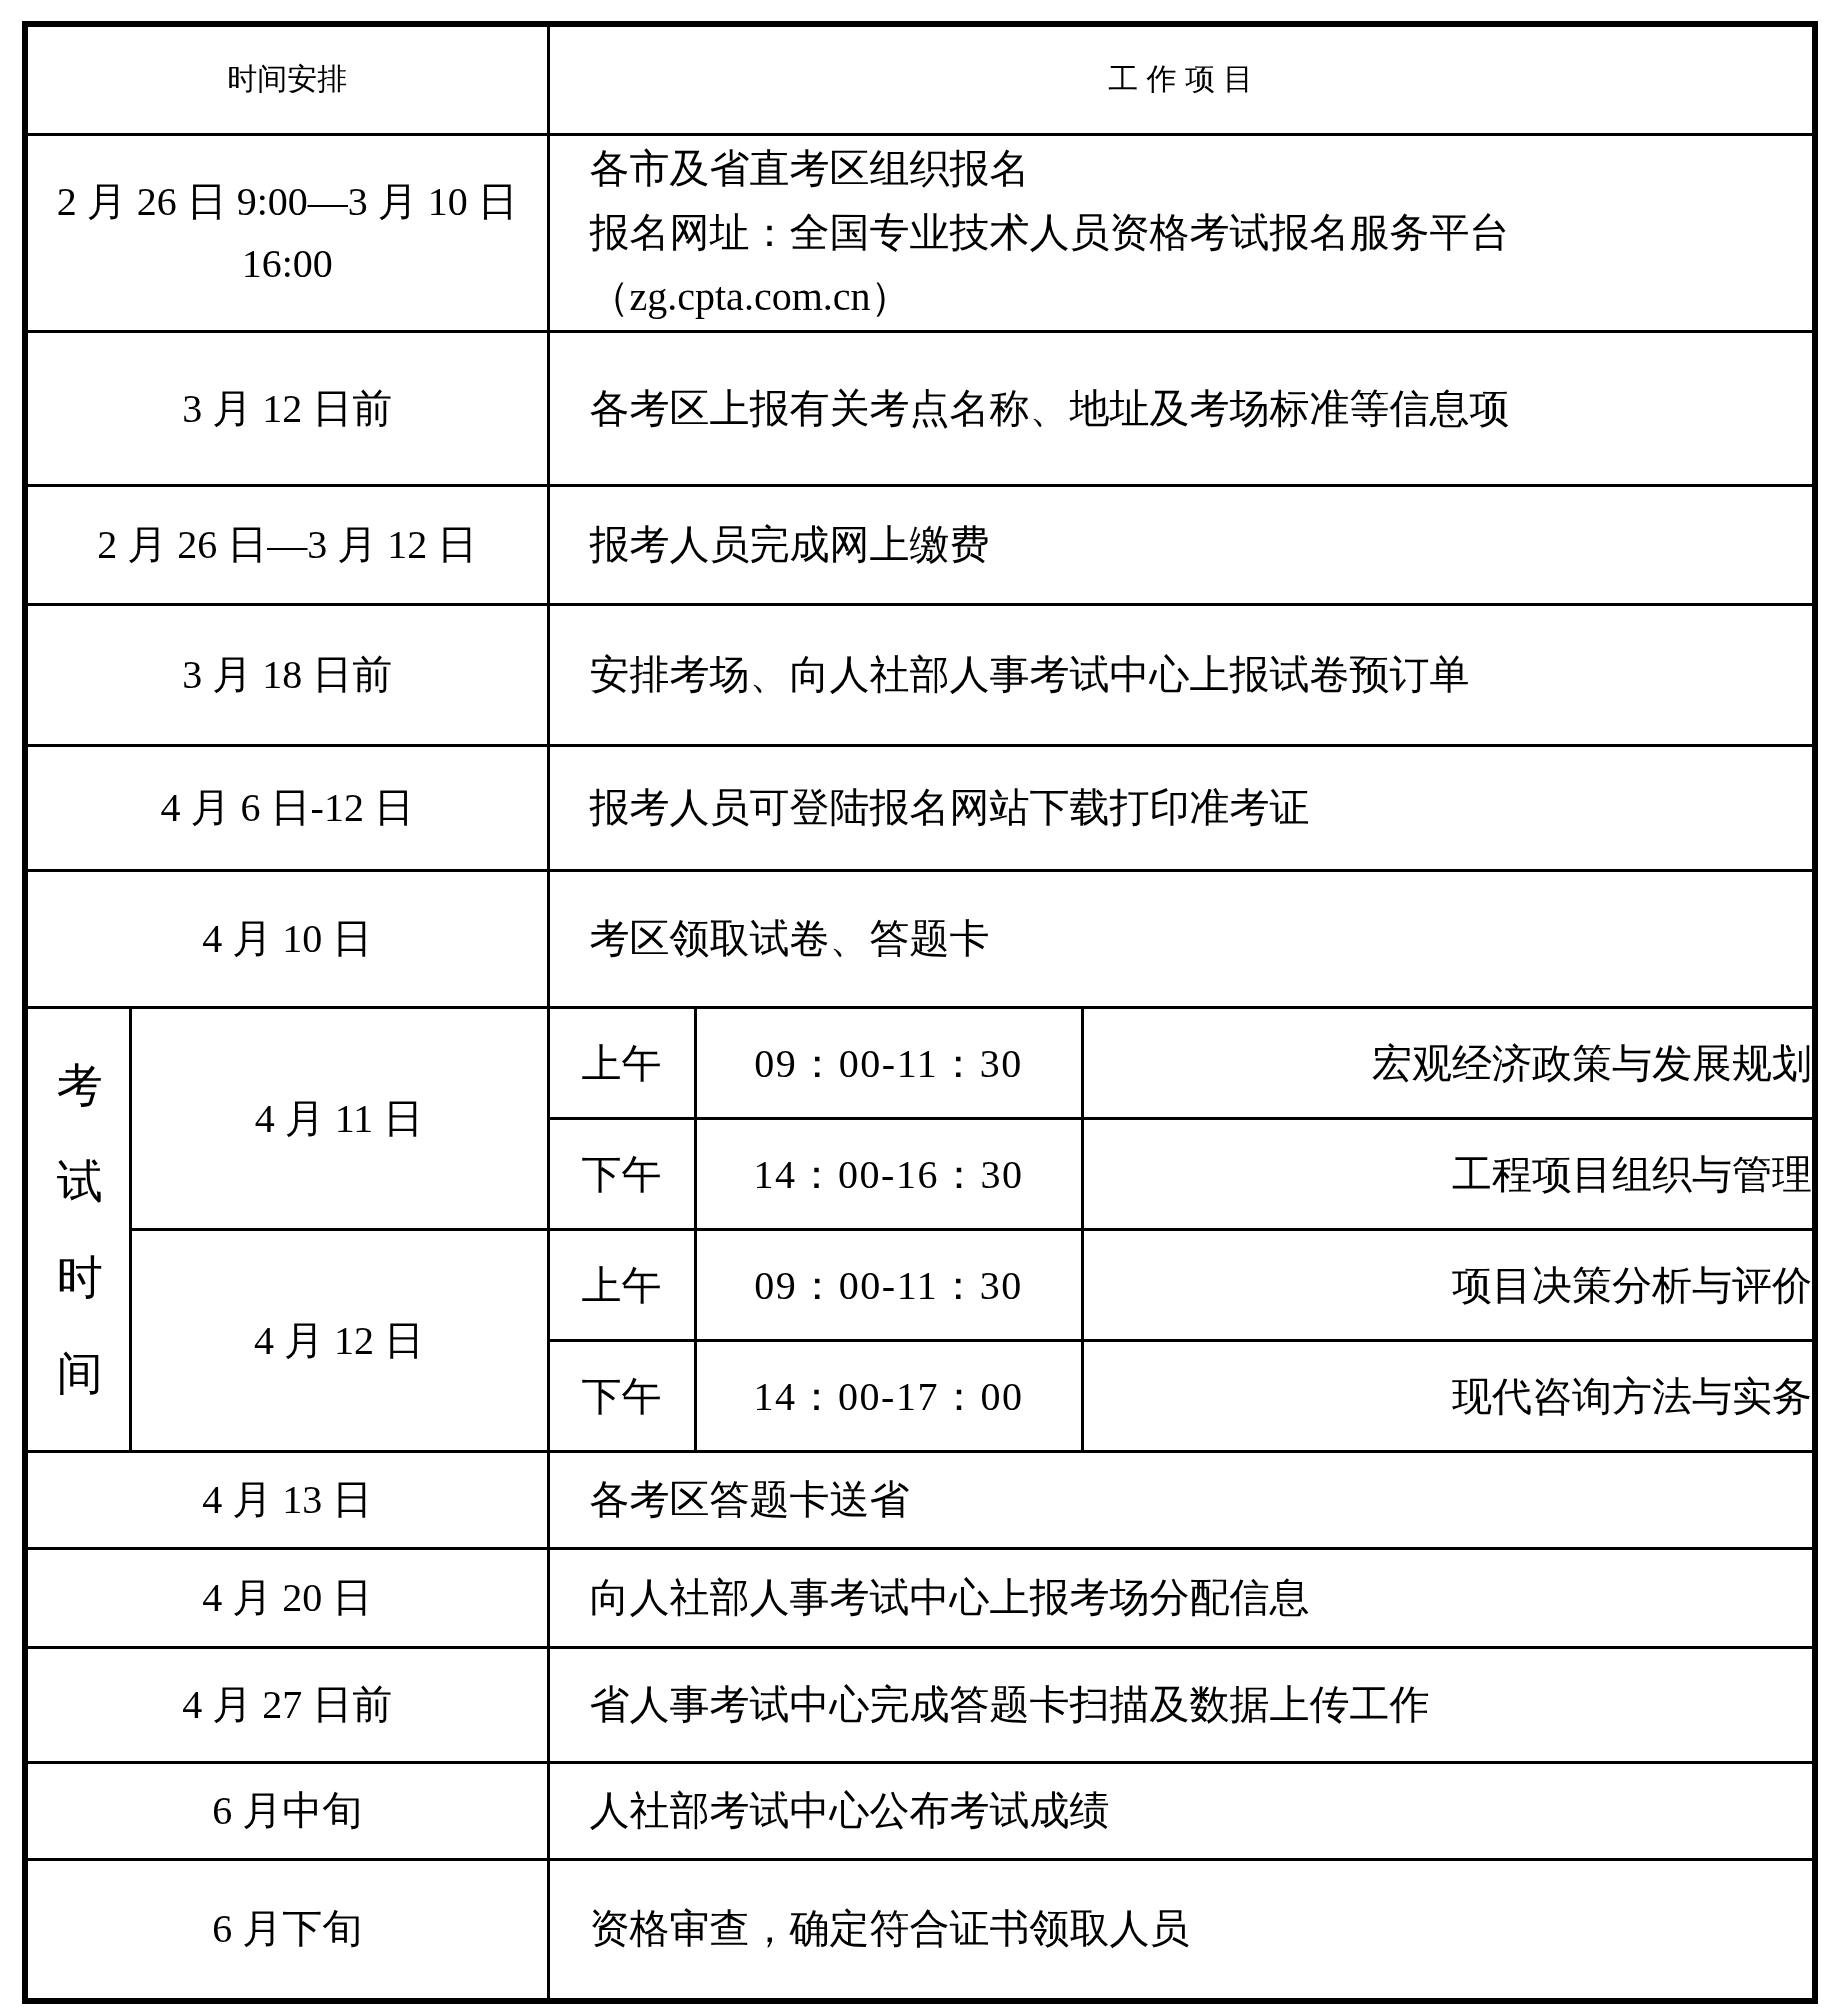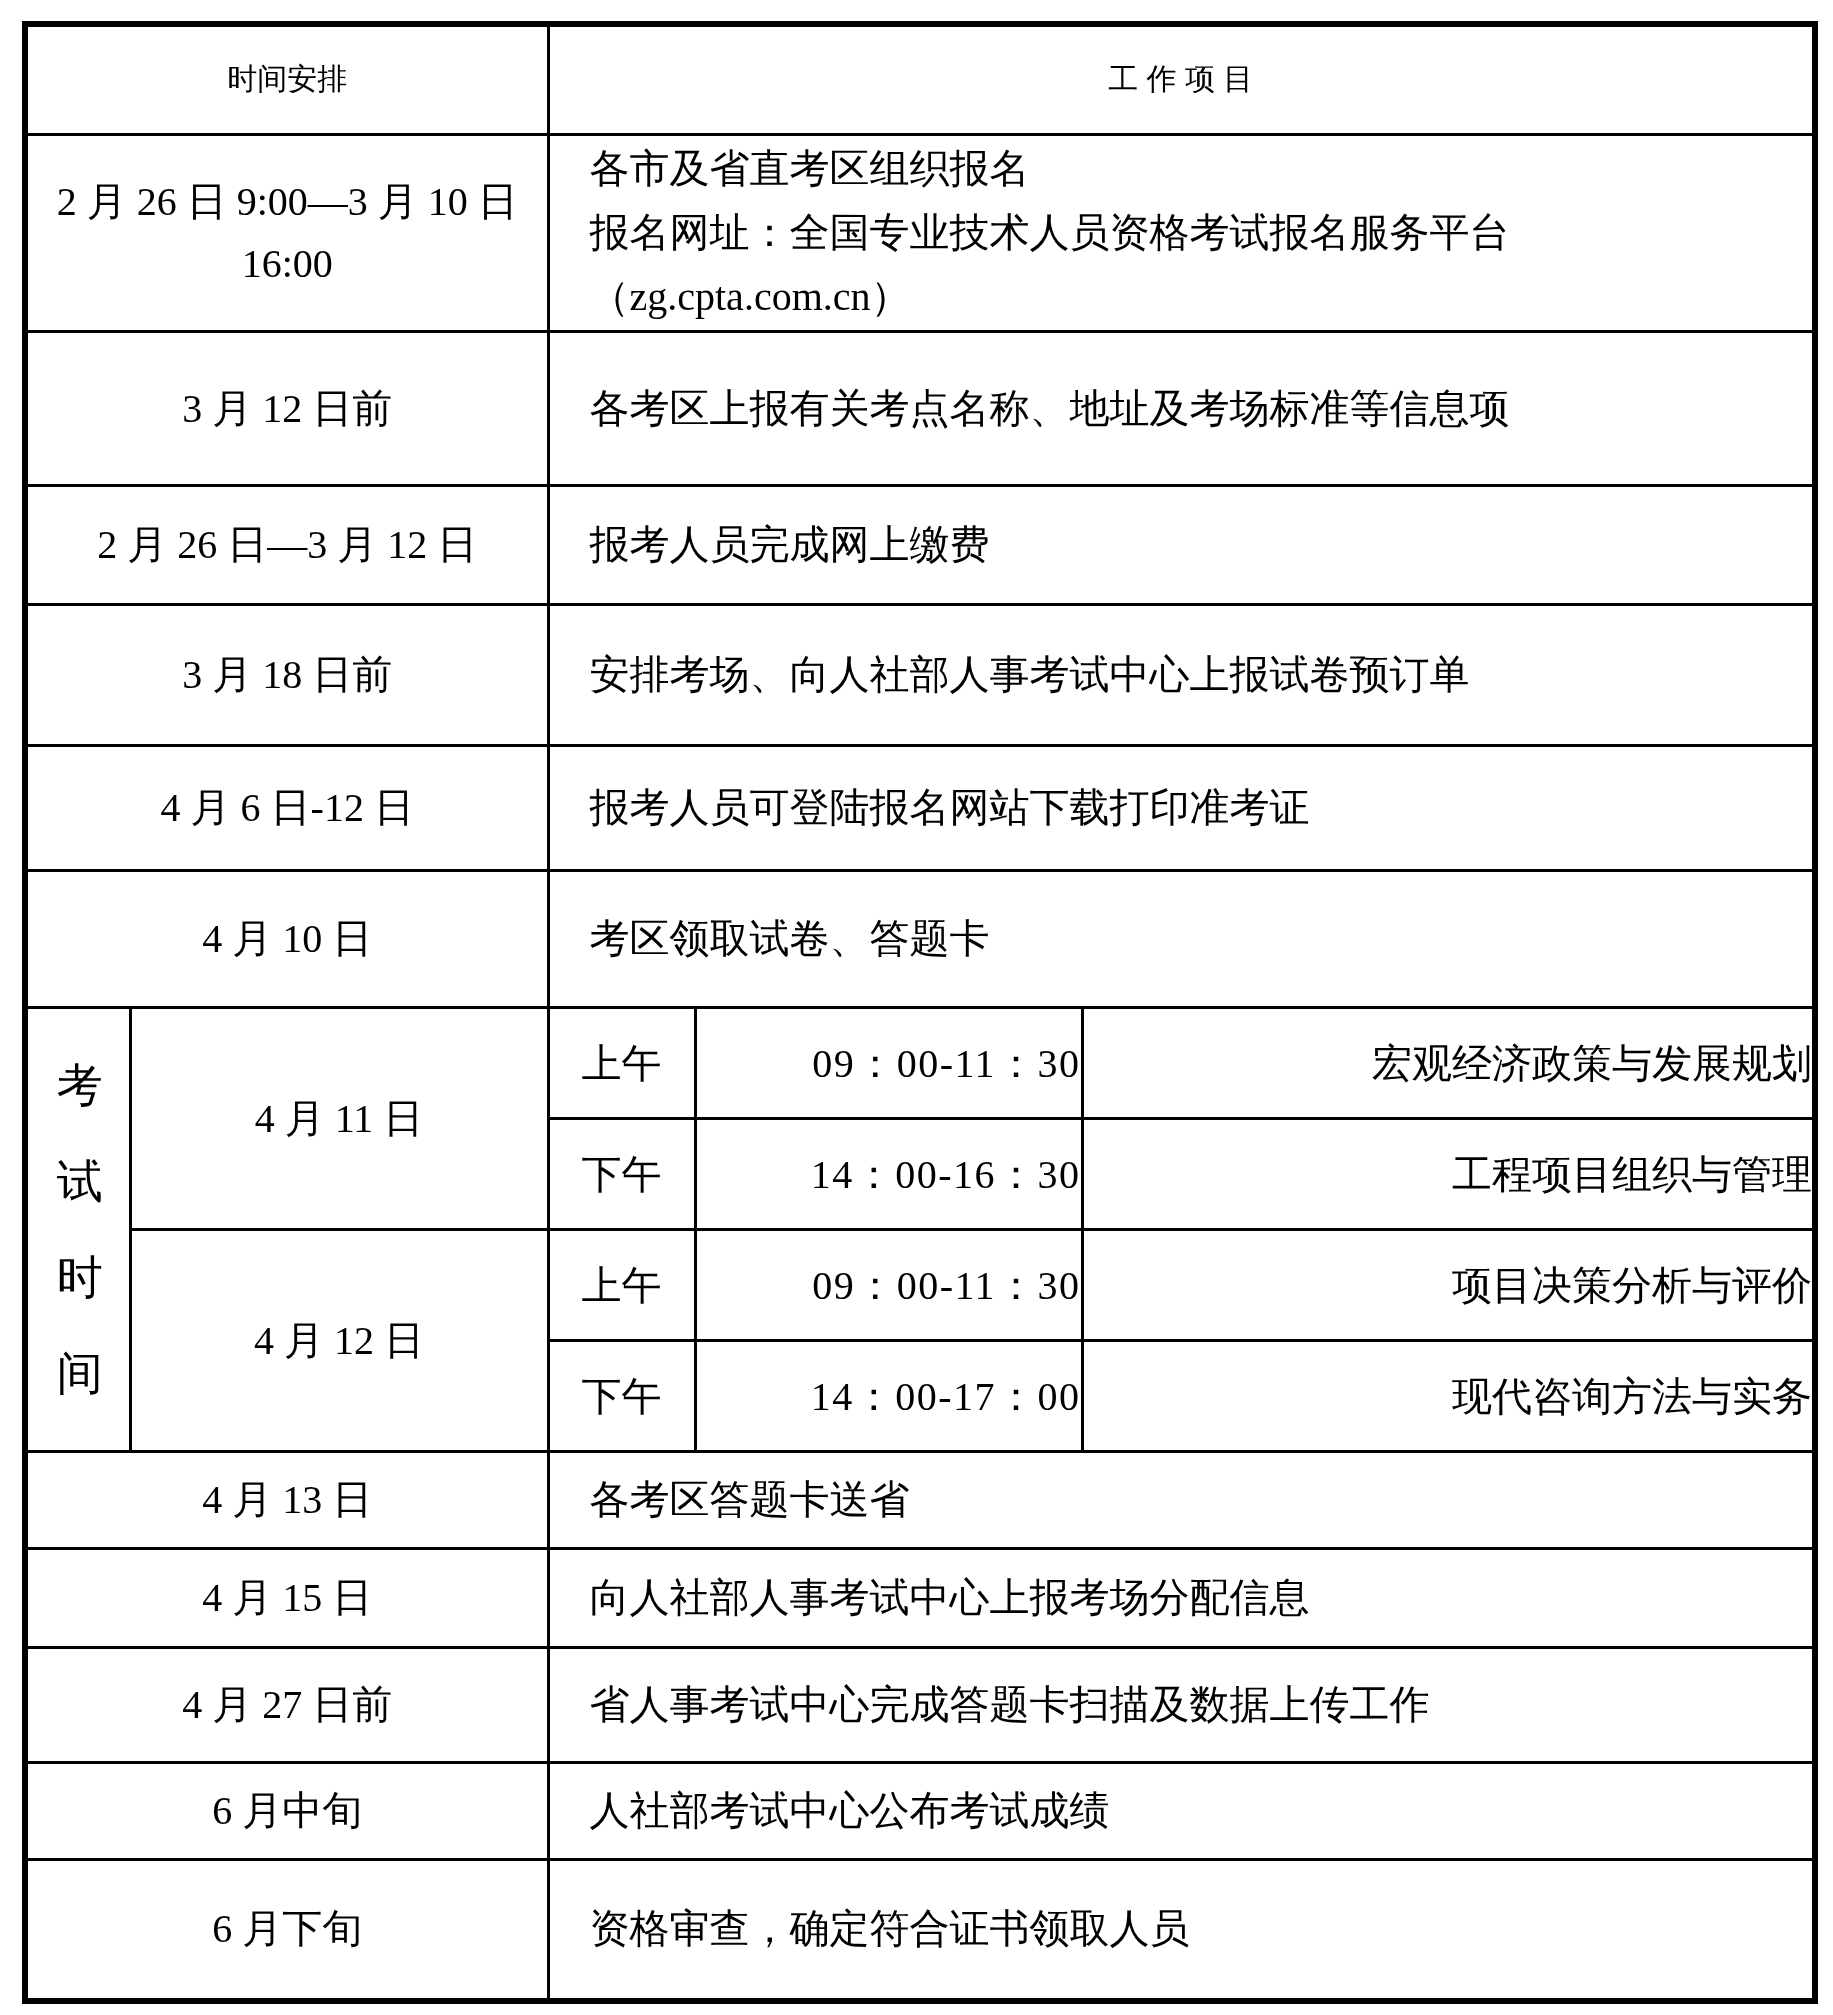--- a/index.html
+++ b/index.html
@@ -43,21 +43,21 @@
     text-align: left;
     padding-left: 40px;
     padding-right: 25px;
     white-space: pre-line;
     line-height: 1.6;
   }
   td.session {
     text-align: center;
   }
   td.trange {
-    text-align: right;
+    text-align: center;
     letter-spacing: 1.5px;
   }
   td.subject {
     text-align: right;
     padding-left: 46px;
   }
   td.vlabel-cell {
     text-align: center;
   }
   .vlabel {
@@ -139,21 +139,21 @@
       <td class="session">下午</td>
       <td class="trange">14：00-17：00</td>
       <td class="subject">现代咨询方法与实务</td>
     </tr>
 
     <tr style="height:97px">
       <td colspan="2" class="time">4 月 13 日</td>
       <td colspan="3" class="task">各考区答题卡送省</td>
     </tr>
     <tr style="height:99px">
-      <td colspan="2" class="time">4 月 15 日</td>
+      <td colspan="2" class="time">4 月 20 日</td>
       <td colspan="3" class="task">向人社部人事考试中心上报考场分配信息</td>
     </tr>
     <tr style="height:115px">
       <td colspan="2" class="time">4 月 27 日前</td>
       <td colspan="3" class="task">省人事考试中心完成答题卡扫描及数据上传工作</td>
     </tr>
     <tr style="height:97px">
       <td colspan="2" class="time">6 月中旬</td>
       <td colspan="3" class="task">人社部考试中心公布考试成绩</td>
     </tr>

